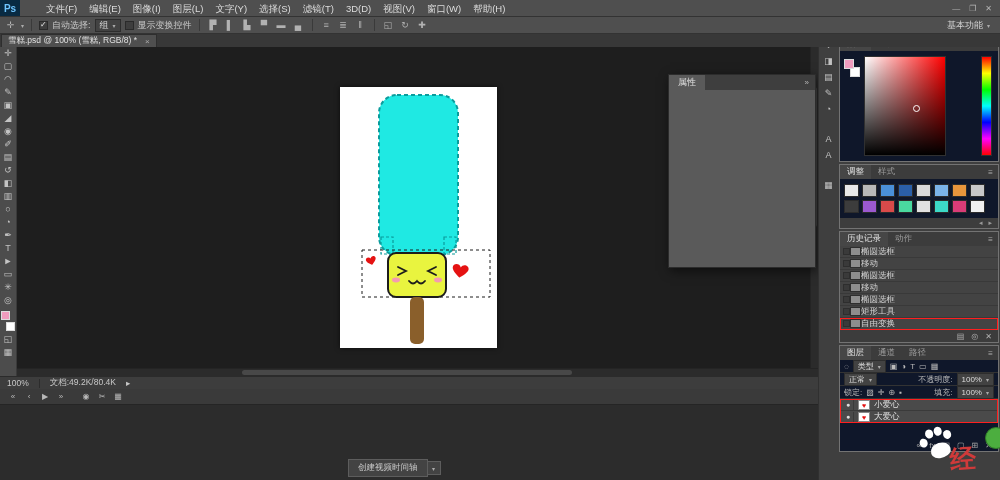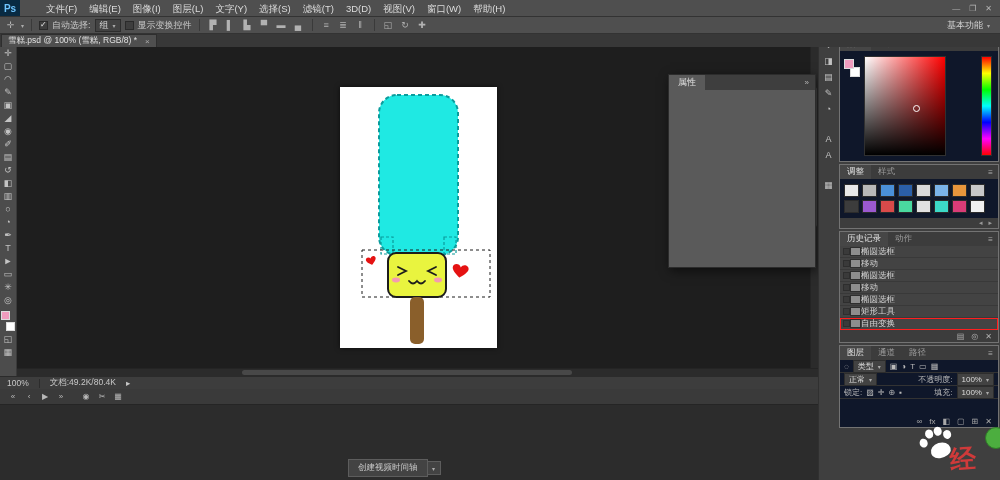--- a/index.html
+++ b/index.html
@@ -405,20 +405,32 @@
           <span>▨</span>
           <span>✛</span>
           <span>⊕</span>
           <span>▪</span>
           <span class="ml">填充:</span>
           <span class="dd">
               <span>100%</span>
               <span class="car">▾</span>
             </span>
         </div>
+        <div class="lyrbox">
+          <div class="lrow">
+            <span class="eye">●</span>
+            <span class="lthumb" style="color:#e51212">♥</span>
+            <span>小爱心</span>
+          </div>
+          <div class="lrow">
+            <span class="eye">●</span>
+            <span class="lthumb" style="color:#e51212">♥</span>
+            <span>大爱心</span>
+          </div>
+        </div>
         <div class="lfoot">
           <span>∞</span>
           <span>fx</span>
           <span>◧</span>
           <span>▢</span>
           <span>⊞</span>
           <span>✕</span>
         </div>
       </div>
     </div>

